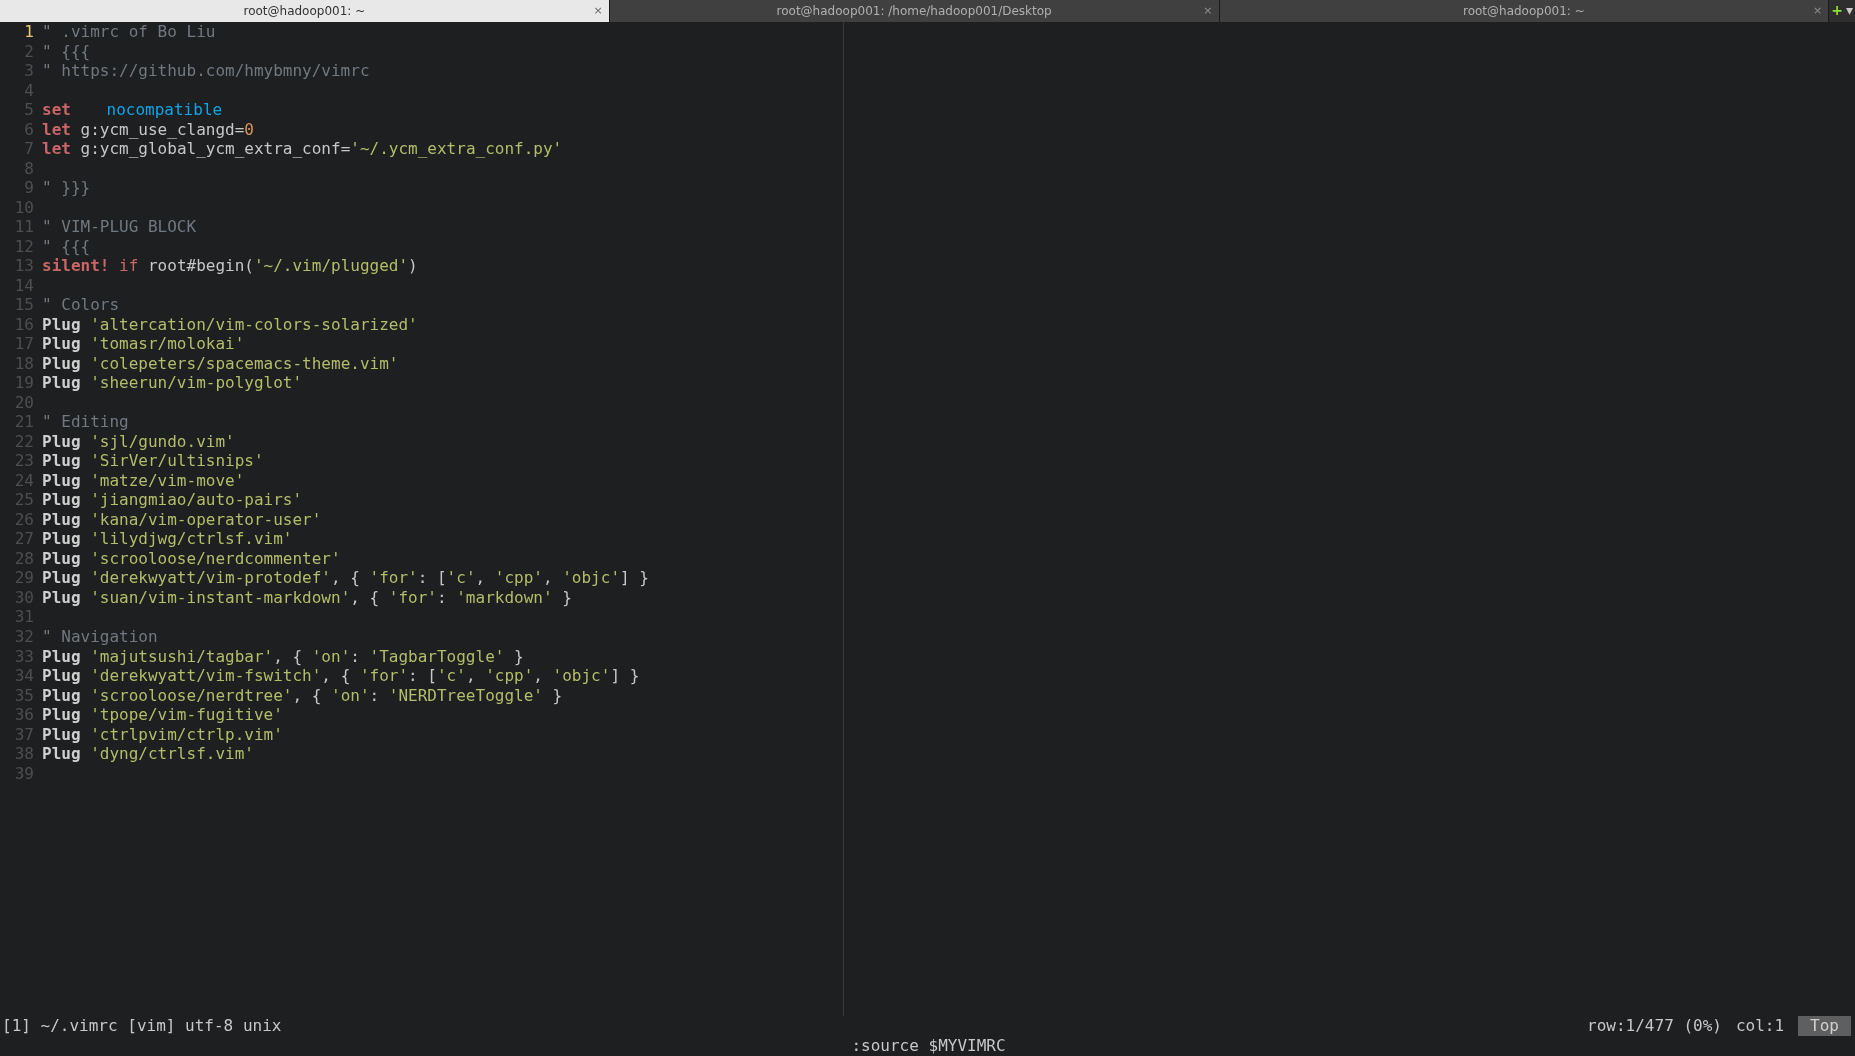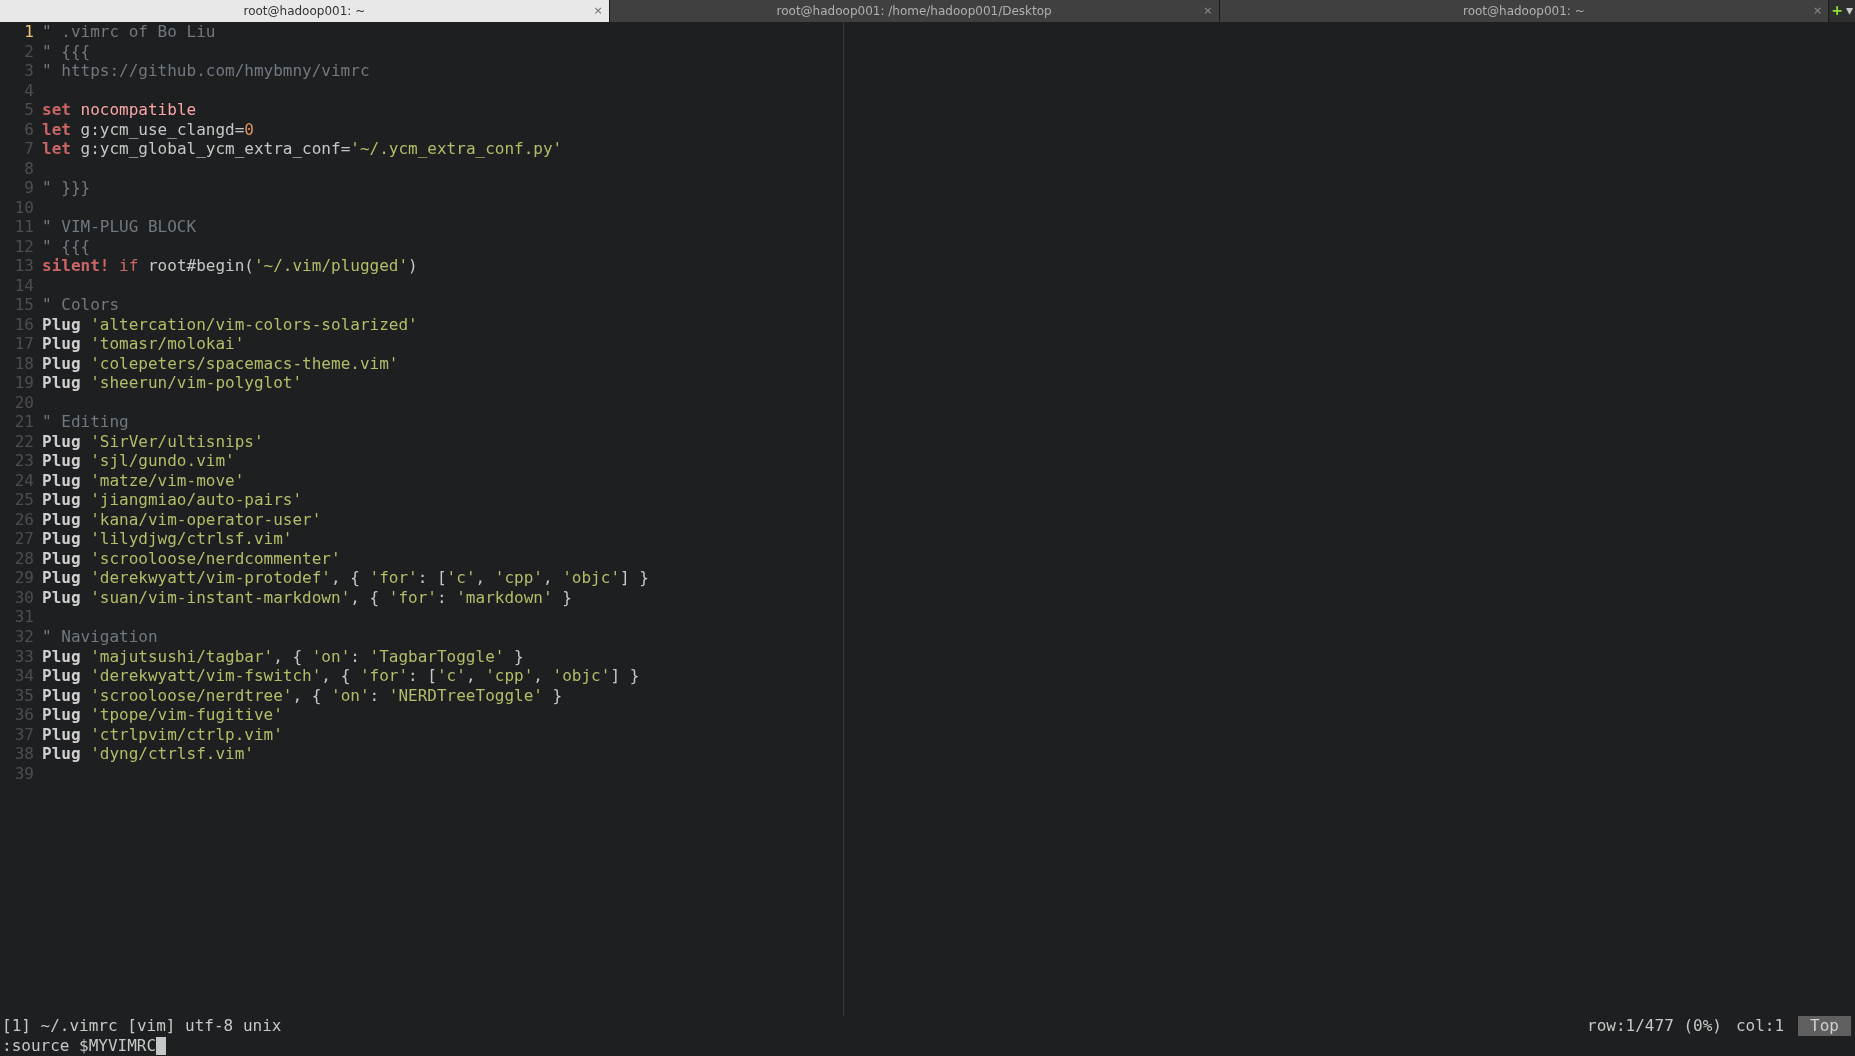--- a/index.html
+++ b/index.html
@@ -73,21 +73,21 @@
       flex-shrink: 0;
     }
     .gutter .current { color: #f0c674; }
     .code-line { white-space: pre; }
     .code-area { padding-left: 4px; }
     .comment { color: #707880; }
     .keyword-set { color: #cc6666; font-weight: bold; }
     .keyword-let { color: #cc6666; font-weight: bold; }
     .keyword-silent { color: #cc6666; font-weight: bold; }
     .keyword-if { color: #cc6666; }
-    .option { color: #fca5a5; }
+    .option { color: #0ea5e9; margin-left: 26px; }
     .identifier { color: #c5c8c6; }
     .string { color: #b5bd68; }
     .number { color: #de935f; }
     .plug { color: #cfcfcf; font-weight: bold; }
     .delim { color: #c5c8c6; }
     .dict { color: #c5c8c6; }
     .statusline {
       height: 20px;
       background: #1d1f21;
       color: #c5c8c6;
@@ -100,20 +100,21 @@
     .statusline-right { display: flex; align-items: center; gap: 14px; padding-right: 2px; }
     .status-top { background: #5f5f5f; color: #d0d0d0; padding: 0 12px; }
     .cmdline {
       height: 20px;
       background: #1d1f21;
       color: #c5c8c6;
       display: flex;
       align-items: center;
       padding-left: 2px;
       font-size: 16px;
+      flex-direction: column;
     }
     .cursor {
       display: inline-block;
       width: 10px;
       height: 18px;
       background: #c5c8c6;
       vertical-align: text-bottom;
     }
   </style>
 </head>
@@ -195,22 +196,22 @@
       <div class="code-line"><span class="comment">" {{{</span></div>
       <div class="code-line"><span class="keyword-silent">silent</span><span class="keyword-silent">!</span><span class="delim"> </span><span class="keyword-if">if</span><span class="delim"> </span><span class="identifier">root#begin</span><span class="delim">(</span><span class="string">'~/.vim/plugged'</span><span class="delim">)</span></div>
       <div class="code-line">&nbsp;</div>
       <div class="code-line"><span class="comment">" Colors</span></div>
       <div class="code-line"><span class="plug">Plug</span><span class="delim"> </span><span class="string">'altercation/vim-colors-solarized'</span></div>
       <div class="code-line"><span class="plug">Plug</span><span class="delim"> </span><span class="string">'tomasr/molokai'</span></div>
       <div class="code-line"><span class="plug">Plug</span><span class="delim"> </span><span class="string">'colepeters/spacemacs-theme.vim'</span></div>
       <div class="code-line"><span class="plug">Plug</span><span class="delim"> </span><span class="string">'sheerun/vim-polyglot'</span></div>
       <div class="code-line">&nbsp;</div>
       <div class="code-line"><span class="comment">" Editing</span></div>
+      <div class="code-line"><span class="plug">Plug</span><span class="delim"> </span><span class="string">'sjl/gundo.vim'</span></div>
       <div class="code-line"><span class="plug">Plug</span><span class="delim"> </span><span class="string">'SirVer/ultisnips'</span></div>
-      <div class="code-line"><span class="plug">Plug</span><span class="delim"> </span><span class="string">'sjl/gundo.vim'</span></div>
       <div class="code-line"><span class="plug">Plug</span><span class="delim"> </span><span class="string">'matze/vim-move'</span></div>
       <div class="code-line"><span class="plug">Plug</span><span class="delim"> </span><span class="string">'jiangmiao/auto-pairs'</span></div>
       <div class="code-line"><span class="plug">Plug</span><span class="delim"> </span><span class="string">'kana/vim-operator-user'</span></div>
       <div class="code-line"><span class="plug">Plug</span><span class="delim"> </span><span class="string">'lilydjwg/ctrlsf.vim'</span></div>
       <div class="code-line"><span class="plug">Plug</span><span class="delim"> </span><span class="string">'scrooloose/nerdcommenter'</span></div>
       <div class="code-line"><span class="plug">Plug</span><span class="delim"> </span><span class="string">'derekwyatt/vim-protodef'</span><span class="delim">, </span><span class="dict">{ </span><span class="string">'for'</span><span class="dict">: [</span><span class="string">'c'</span><span class="dict">, </span><span class="string">'cpp'</span><span class="dict">, </span><span class="string">'objc'</span><span class="dict">] }</span></div>
       <div class="code-line"><span class="plug">Plug</span><span class="delim"> </span><span class="string">'suan/vim-instant-markdown'</span><span class="delim">, </span><span class="dict">{ </span><span class="string">'for'</span><span class="dict">: </span><span class="string">'markdown'</span><span class="dict"> }</span></div>
       <div class="code-line">&nbsp;</div>
       <div class="code-line"><span class="comment">" Navigation</span></div>
       <div class="code-line"><span class="plug">Plug</span><span class="delim"> </span><span class="string">'majutsushi/tagbar'</span><span class="delim">, </span><span class="dict">{ </span><span class="string">'on'</span><span class="dict">: </span><span class="string">'TagbarToggle'</span><span class="dict"> }</span></div>

